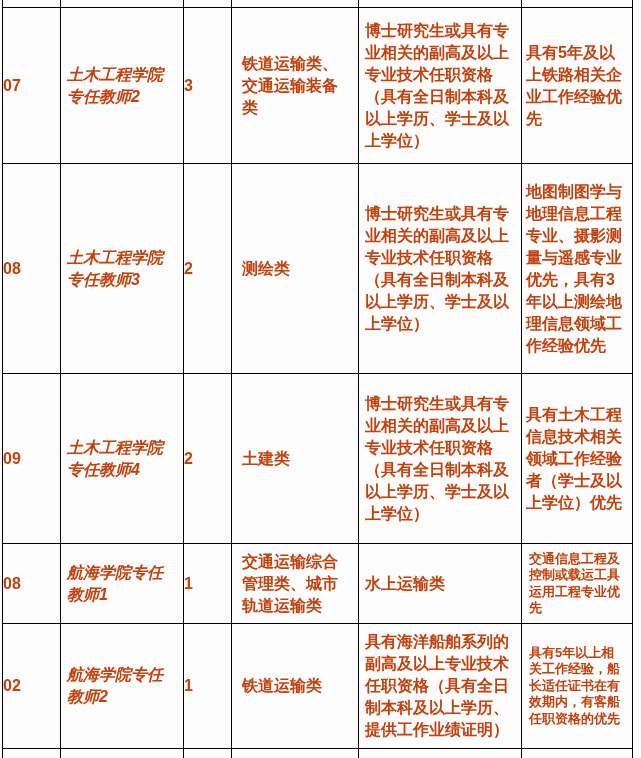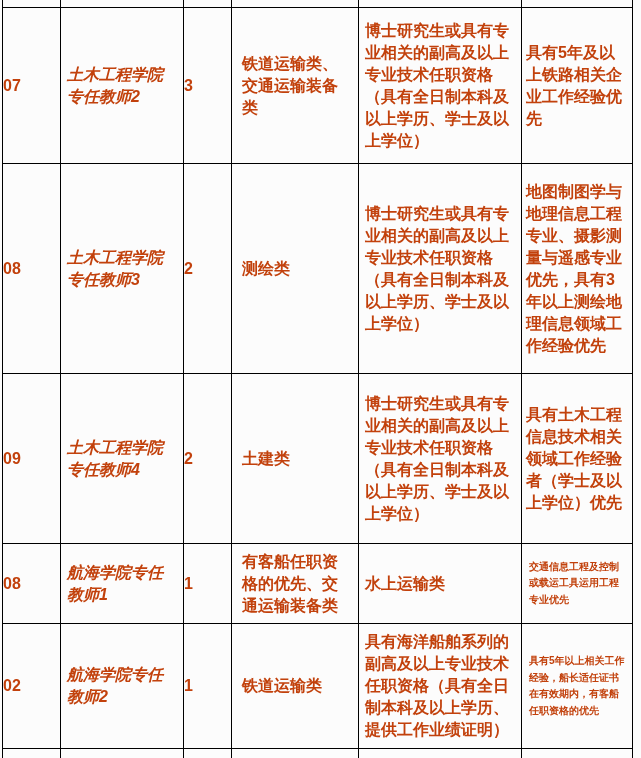--- a/index.html
+++ b/index.html
@@ -47,21 +47,21 @@
   col.c-cnt  { width: 48px; }
   col.c-cat  { width: 127px; }
   col.c-qual { width: 163px; }
   col.c-pref { width: 111px; }
 
   td.cell-pos  { padding: 0 6px; font-style: italic; }
   td.cell-cat  { padding: 0 10px; }
   td.cell-qual { padding: 0 6px; line-height: 22px; }
   td.cell-pref { padding: 0 4px; }
   td.condensed {
-    font-size: 10px;
+    font-size: 13px;
     line-height: 16.5px;
     padding: 0 7px;
   }
   tr.r-top { height: 47px; }
   tr.r05   { height: 156px; }
   tr.r06   { height: 210px; }
   tr.r07   { height: 170px; }
   tr.r08   { height: 80px; }
   tr.r09   { height: 125px; }
   tr.r-bot { height: 40px; }
@@ -114,21 +114,21 @@
       <td>2</td>
       <td class="cell-cat">土建类</td>
       <td class="cell-qual">博士研究生或具有专业相关的副高及以上专业技术任职资格（具有全日制本科及以上学历、学士及以上学位）</td>
       <td class="cell-pref">具有土木工程信息技术相关领域工作经验者（学士及以上学位）优先</td>
     </tr>
 
     <tr class="r08">
       <td>08</td>
       <td class="cell-pos">航海学院专任教师1</td>
       <td>1</td>
-      <td class="cell-cat">有客船任职资格的优先、交通运输装备类</td>
+      <td class="cell-cat">交通运输综合管理类、城市轨道运输类</td>
       <td class="cell-qual">水上运输类</td>
       <td class="cell-pref condensed">交通信息工程及控制或载运工具运用工程专业优先</td>
     </tr>
 
     <tr class="r09">
       <td>02</td>
       <td class="cell-pos">航海学院专任教师2</td>
       <td>1</td>
       <td class="cell-cat">铁道运输类</td>
       <td class="cell-qual">具有海洋船舶系列的副高及以上专业技术任职资格（具有全日制本科及以上学历、提供工作业绩证明）</td>

